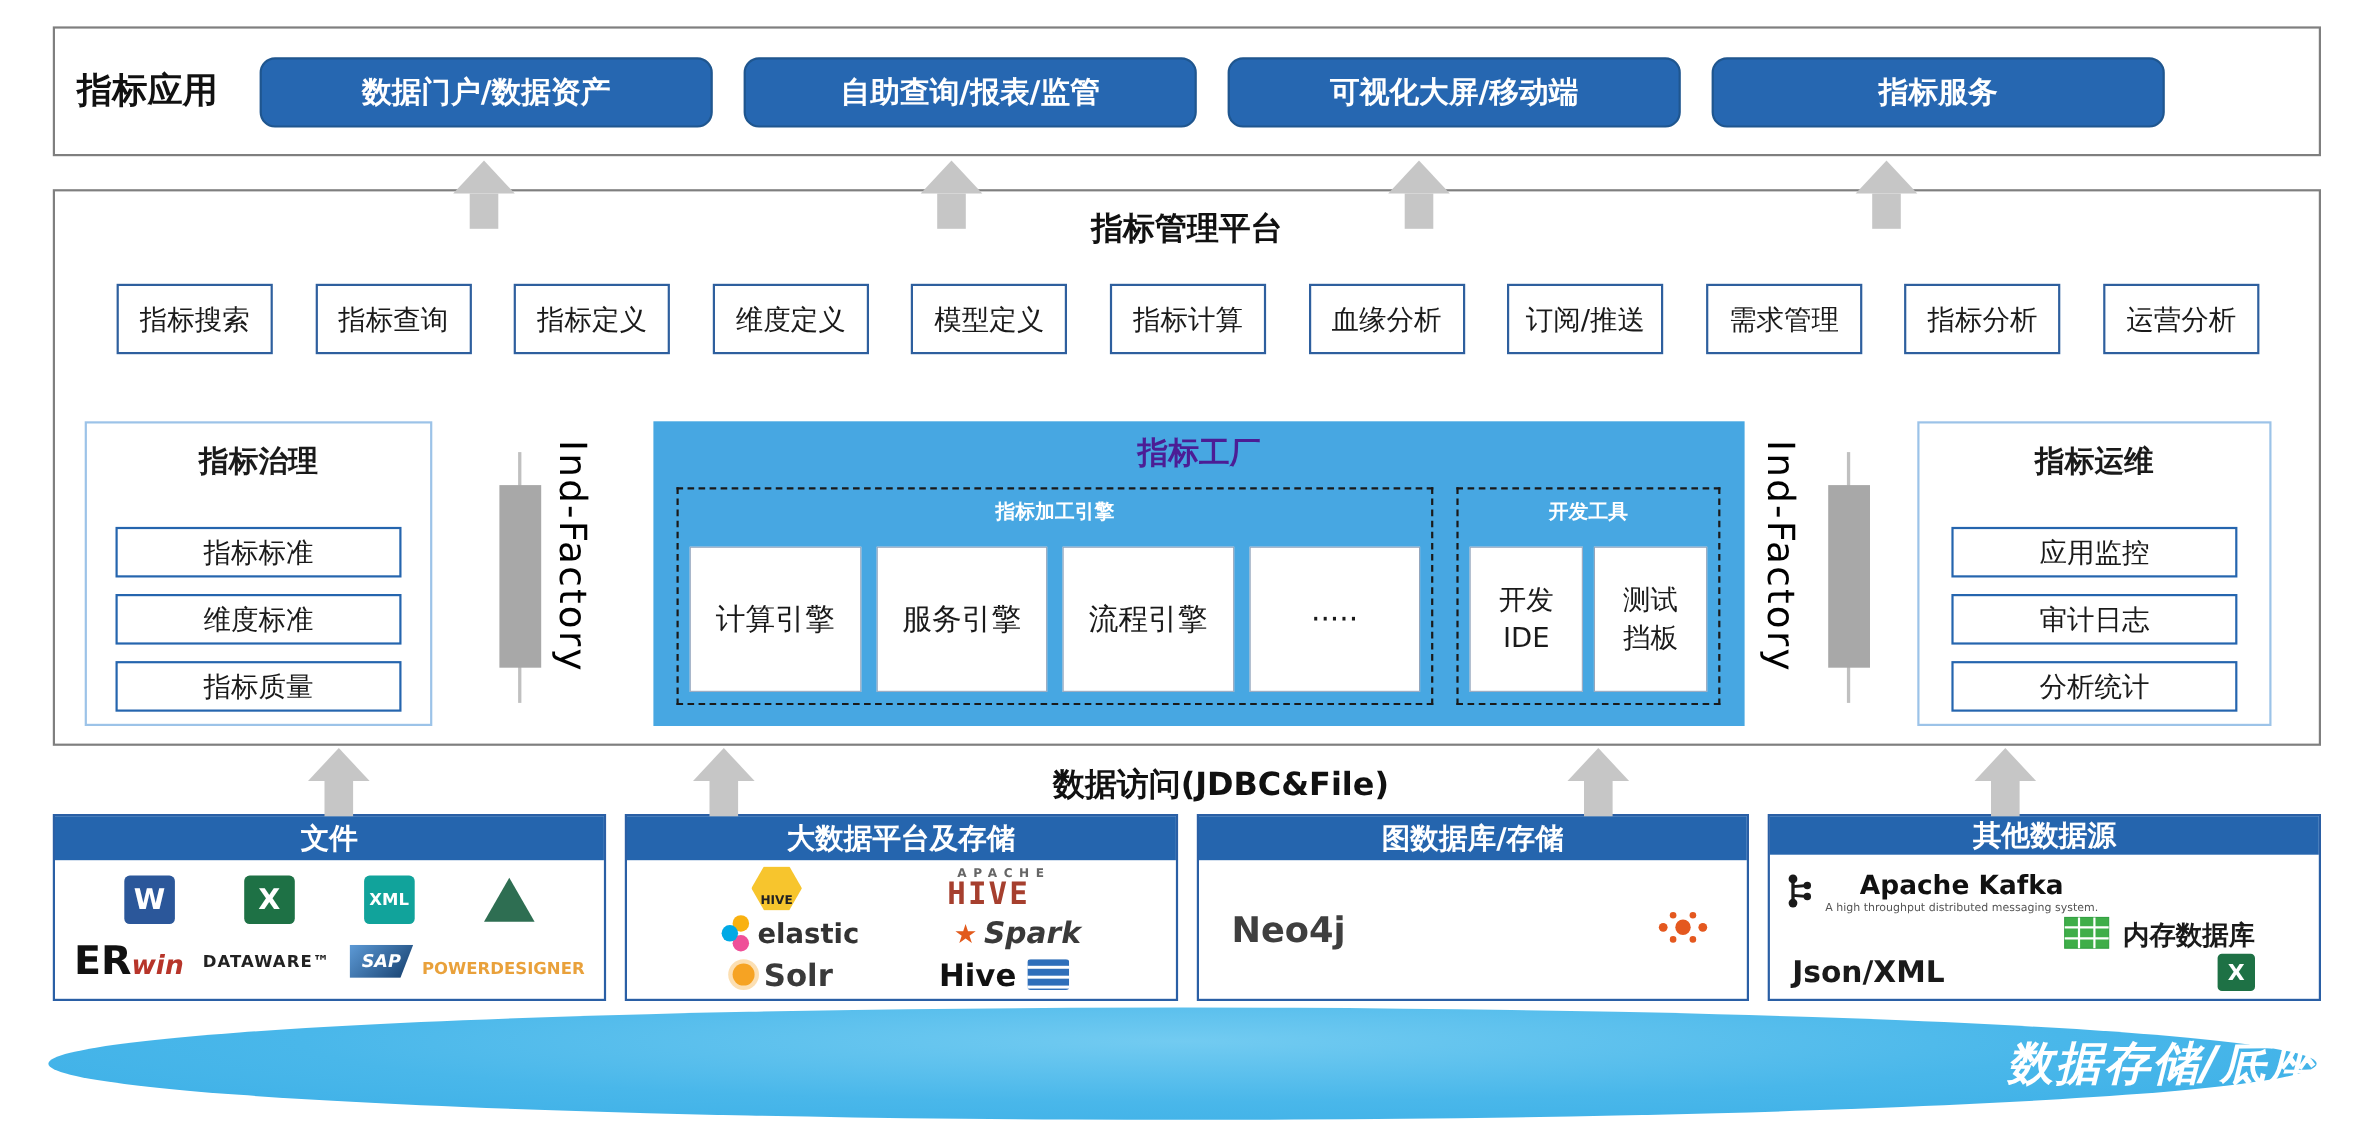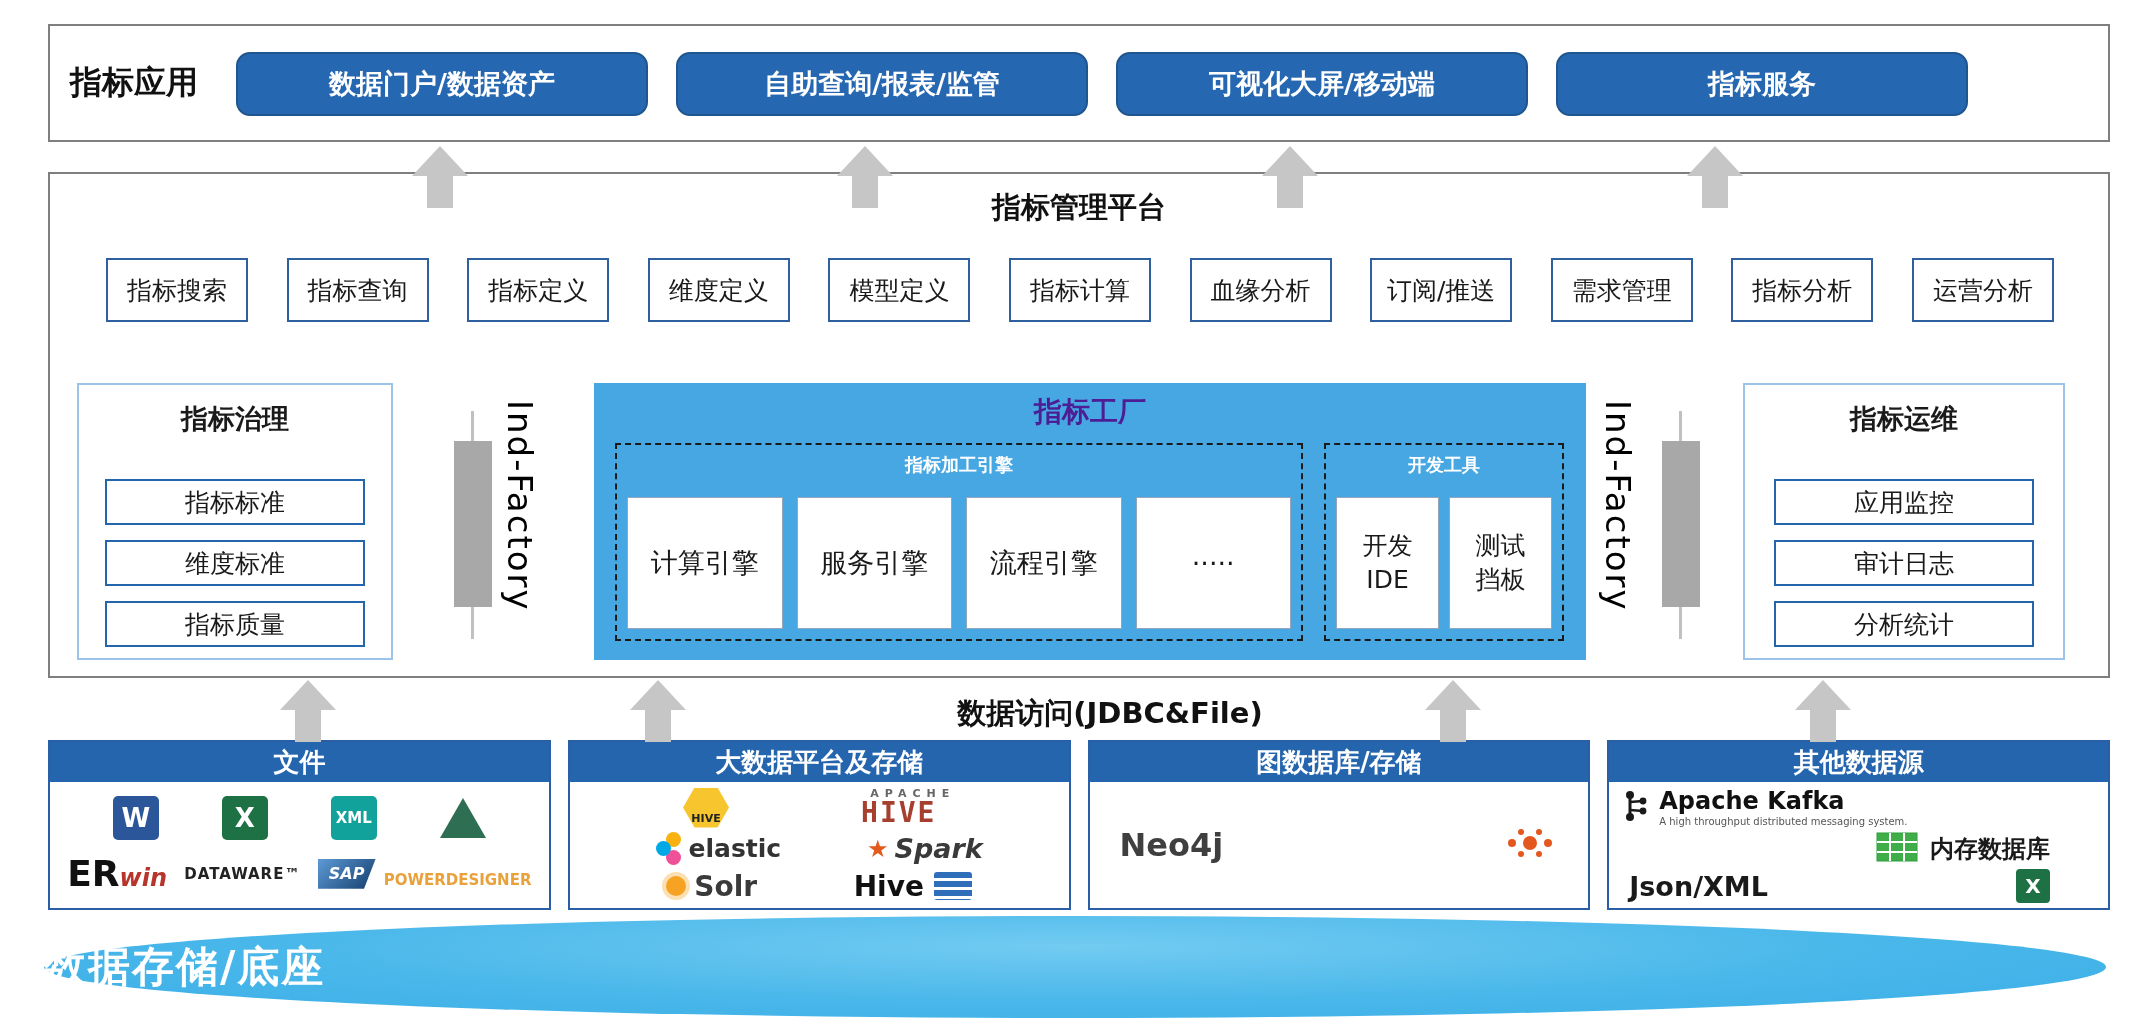--- a/index.html
+++ b/index.html
@@ -110,35 +110,35 @@
   .hive2 { display: flex; align-items: center; gap: 10px; font-size: 28px; font-weight: 700; color: #111; }
   .book { width: 38px; height: 28px; background: #2f6fba; border-radius: 3px;
           background-image: linear-gradient(#ffffff 3px, transparent 3px); background-size: 100% 9px; background-position: 0 6px; }
 
   
   .g-row { display: flex; align-items: center; justify-content: space-between; padding: 0 30px; }
   .neo4j { font-size: 32px; font-weight: 600; color: #3f3f3f; }
   .graphdb { font-size: 30px; font-weight: 700; color: #111; }
 
   
-  .o-body { padding: 2px 14px; }
+  .o-body { padding: 14px 14px; text-align: center; }
   .kafka-row { display: flex; align-items: center; gap: 10px; align-self: flex-start; }
   .kafka-col { display: flex; flex-direction: column; line-height: 1.15; }
   .kafka-t1 { font-size: 24px; font-weight: 600; color: #111; }
   .kafka-t2 { font-size: 10px; color: #555; }
   .mem-row { display: flex; align-items: center; gap: 12px; align-self: flex-end; margin-right: 44px; }
   .mem-text { font-size: 24px; font-weight: 700; }
   .json-row { display: flex; align-items: center; justify-content: space-between; padding: 0 44px 0 6px; }
   .json-text { font-size: 27px; font-weight: 700; }
   .xls-small { width: 34px; height: 34px; background: #1e7145; border-radius: 4px; color: #fff; font-weight: 700; font-size: 20px; display: flex; align-items: center; justify-content: center; }
 
   
   .base { position: absolute; left: 44px; top: 916px; width: 2062px; height: 102px;
           background: radial-gradient(ellipse at 50% 30%, #72cbf1 0%, #49b7ea 55%, #3aaee6 100%);
-          border-radius: 50%; display: flex; align-items: center; justify-content: flex-start; }
+          border-radius: 50%; display: flex; align-items: center; justify-content: flex-end; font-style: italic; }
   .base-label { color: #fff; font-size: 42px; font-weight: 700; letter-spacing: 2px; }
 </style>
 </head>
 <body>
 
 <div class="canvas">
 
   <div class="app-box">
     <div class="app-label">指标应用</div>
     <div class="app-buttons">

